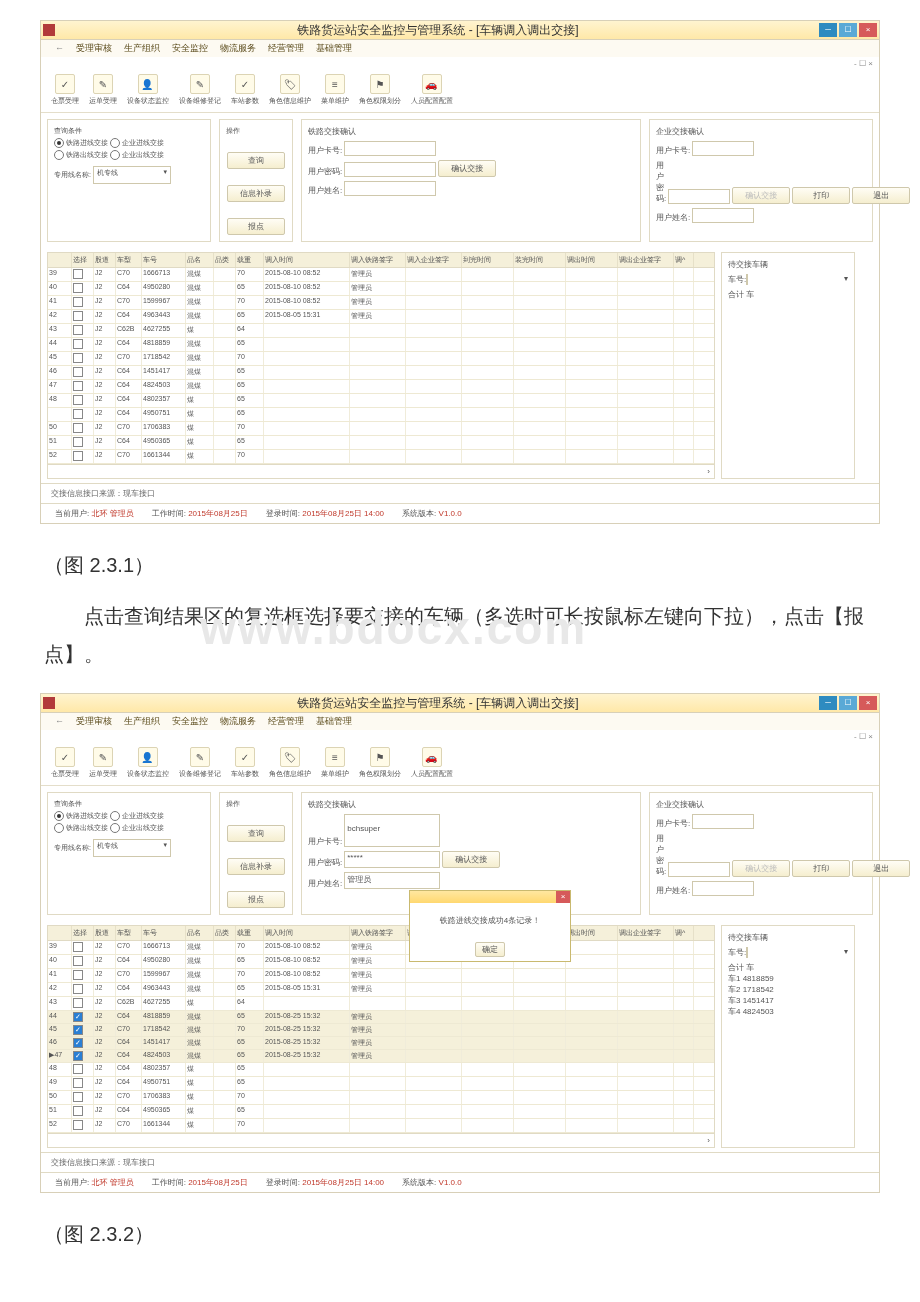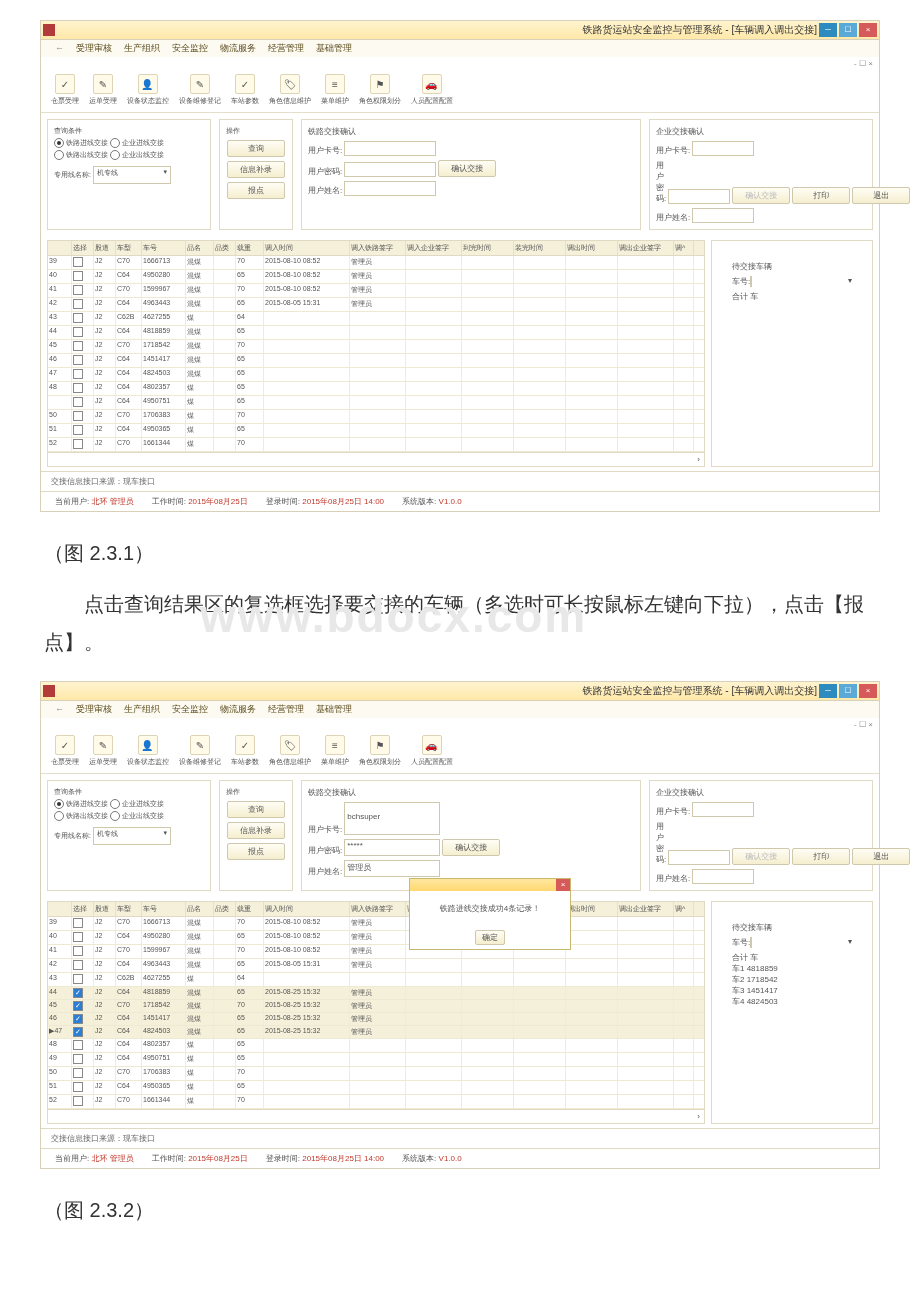--- a/index.html
+++ b/index.html
@@ -1,50 +1,50 @@
 <!DOCTYPE html>
 <html><head>
 <meta charset="utf-8">
 <style>
 body{margin:0;font-family:"Microsoft YaHei","SimSun",Arial,sans-serif;font-size:16px;color:#333;background:#fff}
 .page{width:920px;margin:0 auto;padding:0 40px;box-sizing:border-box}
 .app-shot{border:1px solid #d8d0b8;background:#fff;font-size:8px;color:#555;margin:20px 0}
 .titlebar{display:flex;align-items:center;background:linear-gradient(#fff4d0,#ffe8a8);border-bottom:1px solid #d8d0b8;height:18px;padding:0 2px}
 .titlebar .icon{width:12px;height:12px;background:#b23a3a;margin-right:4px}
-.titlebar .title{flex:1;text-align:right;font-size:10px;color:#333}
+.titlebar .title{flex:1;text-align:center;font-size:12px;color:#333}
 .titlebar .wbtn{width:18px;height:14px;margin-left:2px;font-size:8px;text-align:center;line-height:14px;color:#fff}
 .wmin{background:#2e8bc0}.wmax{background:#5aa9d6}.wcls{background:#d65a5a}
 .menubar{display:flex;gap:12px;padding:2px 14px;font-size:9px;color:#5a4a1a;background:#fdfaf2}
 .menubar span:first-child{color:#888}
 .mdi{padding:2px 6px;font-size:8px;text-align:right;color:#888}
 .toolbar{display:flex;gap:10px;padding:4px 10px 6px;border-bottom:1px solid #e4deca;align-items:flex-end}
 .tool{display:flex;flex-direction:column;align-items:center;gap:2px;font-size:7px}
 .tool .ti{width:18px;height:18px;border:1px solid #dcd4b4;background:#fffbe8;border-radius:2px;display:flex;align-items:center;justify-content:center;font-size:10px}
 .body{display:flex;gap:8px;padding:6px}
 .col-left{width:150px;border:1px solid #e0dac4;padding:6px;font-size:7px}
 .col-left .cond{margin:2px 0}
 .radio{display:inline-block;width:8px;height:8px;border:1px solid #777;border-radius:50%;margin-right:2px;vertical-align:middle}
 .radio.sel::after{content:"";display:block;width:4px;height:4px;background:#333;border-radius:50%;margin:2px}
 .dedline{height:14px;border:1px solid #cfc8ac;background:#fff;width:70px;display:inline-block;vertical-align:middle}
-.col-mid{width:60px;border:1px solid #e0dac4;padding:6px;display:flex;flex-direction:column;gap:4px;align-items:center}
+.col-mid{width:60px;border:1px solid #e0dac4;padding:6px;display:flex;flex-direction:column;gap:16px;align-items:center}
 .btn{border:1px solid #cfc8ac;background:linear-gradient(#fffdf5,#f5eecf);padding:2px 6px;font-size:8px;border-radius:2px;min-width:44px;text-align:center}
 .btn.dis{color:#bbb}
 .col-rail{flex:1;border:1px solid #e0dac4;padding:6px;display:flex;flex-direction:column;gap:4px}
 .frow{display:flex;align-items:flex-end;gap:2px;font-size:8px}
 .finput{border:1px solid #cfc8ac;background:#fff;height:13px;min-width:90px}
 .col-ent{width:210px;border:1px solid #e0dac4;padding:6px;display:flex;flex-direction:column;gap:4px}
 .table-wrap{margin:4px 6px;border:1px solid #e0dac4}
 .table-head{display:grid;grid-template-columns:24px 22px 22px 26px 44px 28px 22px 28px 86px 56px 56px 52px 52px 52px 56px 20px;font-size:7px;background:#f5f0da;border-bottom:1px solid #e0dac4}
 .table-head div{padding:2px 1px;border-right:1px solid #e6e0c8;white-space:nowrap;overflow:hidden}
 .table-row{display:grid;grid-template-columns:24px 22px 22px 26px 44px 28px 22px 28px 86px 56px 56px 52px 52px 52px 56px 20px;font-size:7px;border-bottom:1px solid #eee9d3}
 .table-row div{padding:1px 1px;border-right:1px solid #f0ecda;white-space:nowrap;overflow:hidden}
 .chk{width:8px;height:8px;border:1px solid #888;display:inline-block}
 .chk.ck{background:#2a7fd4;color:#fff;text-align:center;line-height:8px;font-size:7px}
 .rowmark{background:#f5f0da}
-.side-right{width:120px;border:1px solid #e0dac4;margin:4px 6px 4px 0;padding:20px;font-size:8px}
+.side-right{width:120px;border:1px solid #e0dac4;margin:4px 24px 4px 0;padding:6px;font-size:8px}
 .footer{border-top:1px solid #e0dac4;font-size:8px;color:#666;padding:4px 10px}
 .statusbar{display:flex;gap:18px;font-size:8px;padding:4px 14px;border-top:1px solid #e0dac4}
 .statusbar .red{color:#c0392b}
 .layout{display:flex;align-items:stretch}
 .doc-text{font-size:20px;line-height:1.9;padding:0 4px}
 .caption{font-size:20px;padding:8px 4px 18px}
 .watermark{position:absolute;font-size:46px;color:#e8e8e8;font-weight:bold;letter-spacing:2px;left:160px;top:4px;pointer-events:none}
 .wm-wrap{position:relative}
 .modal{position:absolute;left:368px;top:196px;width:160px;border:1px solid #c9b96f;background:#fff;font-size:8px}
 .modal .mtb{height:12px;background:linear-gradient(#ffe7a0,#ffd870);display:flex;justify-content:flex-end}

